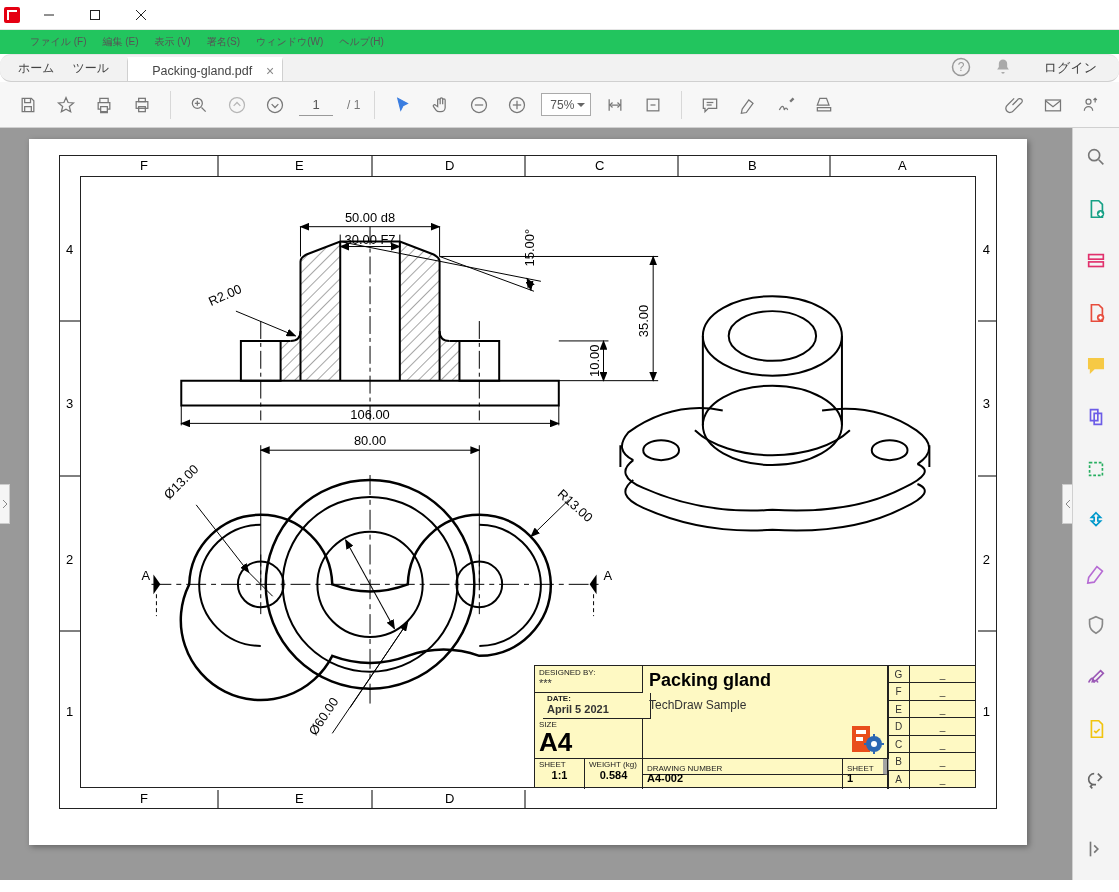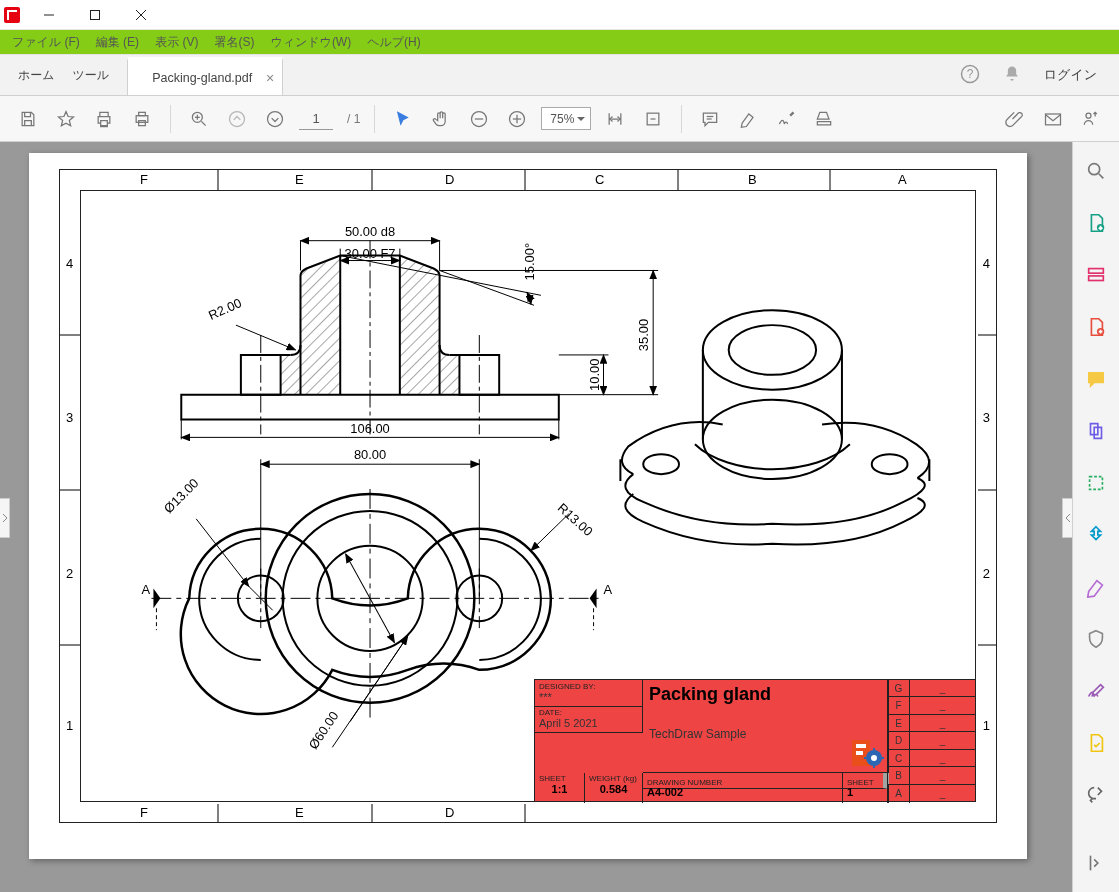--- a/index.html
+++ b/index.html
@@ -3,29 +3,29 @@
 <meta charset="utf-8">
 <style>
   * { box-sizing: border-box; margin: 0; padding: 0; }
   body { font-family: "Yu Gothic UI", "Meiryo UI", sans-serif; font-size: 12px; background: #fff; width: 1119px; height: 892px; overflow: hidden; color: #333; }
   .titlebar { height: 30px; background: #fff; display: flex; align-items: center; padding: 0 4px; border-bottom: 1px solid #e5e5e5; }
   .titlebar .app-icon { width: 16px; height: 16px; background: #e50012; margin-right: 6px; border-radius: 2px; position: relative; }
   .titlebar .app-icon::after { content: ""; position: absolute; inset: 3px; border: 2px solid #fff; border-right: none; border-bottom: none; }
   .titlebar .title { flex: 1; font-size: 12px; color: #555; }
   .win-controls { display: flex; }
   .win-btn { width: 46px; height: 30px; display: flex; align-items: center; justify-content: center; color: #333; }
-  .menubar { height: 24px; display: flex; align-items: center; padding: 0 6px; gap: 4px; background: #84cc16; font-size: 12px; color: #555; }
+  .menubar { height: 24px; display: flex; align-items: center; padding: 0 24px; gap: 4px; background: #22c55e; font-size: 10px; color: #555; }
   .menubar span { padding: 2px 6px; }
-  .tabbar { height: 42px; background: #f2f2f2; display: flex; align-items: stretch; border-top: 1px solid #e5e5e5; border-bottom: 1px solid #d0d0d0; position: relative; }
+  .tabbar { height: 28px; background: #f2f2f2; display: flex; align-items: stretch; border-top: 1px solid #e5e5e5; border-bottom: 1px solid #d0d0d0; position: relative; border-radius: 11px; }
   .tab-left { display: flex; align-items: center; gap: 18px; padding: 0 18px; }
   .tab-left span { color: #444; }
   .doc-tab { background: #fff; border: 1px solid #d0d0d0; border-bottom: none; border-top: 4px solid #fff; display: flex; align-items: center; padding: 0 30px 0 24px; position: relative; font-size: 12.5px; color: #444; margin-top: 2px; }
   .doc-tab .close { position: absolute; right: 8px; top: 50%; transform: translateY(-50%); color: #888; font-size: 14px; }
   .tabbar-right { margin-left: auto; display: flex; align-items: center; gap: 22px; padding: 0 22px; }
-  .tabbar-right .login { color: #444; font-size: 13px; }
+  .tabbar-right .login { color: #444; font-size: 13px; margin-left: 9px; }
   .toolbar { height: 46px; background: #f7f7f7; border-bottom: 1px solid #d0d0d0; display: flex; align-items: center; padding: 0 14px; gap: 10px; }
   .toolbar .sep { width: 1px; height: 28px; background: #d8d8d8; margin: 0 4px; }
   .tb-btn { width: 28px; height: 28px; display: flex; align-items: center; justify-content: center; color: #666; }
   .tb-btn svg { stroke: #777; fill: none; stroke-width: 1.5; }
   .pg-input { width: 34px; height: 22px; border: none; border-bottom: 1px solid #999; text-align: center; background: transparent; font-size: 13px; color: #555; }
   .pg-total { color: #777; margin-left: 4px; }
   .zoom-combo { height: 23px; border: 1px solid #aaa; padding: 0 16px 0 8px; font-size: 12px; color: #555; position: relative; display: flex; align-items: center; min-width: 50px; background: #fff; }
   .zoom-combo::after { content: ""; position: absolute; right: 5px; top: 50%; margin-top: -2px; border: 4px solid transparent; border-top-color: #666; }
   .toolbar .spacer { flex: 1; }
   .content-wrap { display: flex; height: calc(892px - 30px - 24px - 40px - 46px); }
@@ -375,33 +375,37 @@
               <path class="med-line" d="M -10 232 Q -30 247 0 260 Q 60 287 130 282 Q 210 287 262 260 Q 296 244 276 236" transform="translate(0,-2)"></path>
 
               <ellipse class="med-line" cx="18" cy="200" rx="18" ry="10"></ellipse>
               <ellipse class="med-line" cx="248" cy="200" rx="18" ry="10"></ellipse>
 
               <path class="med-line" d="M 52 180 A 90 50 0 0 0 208 180"></path>
             </g>
           </svg>
 
           
-          <div style="position:absolute; right:-1px; bottom:-1px; width:442px; height:123px; border:1.5px solid #222; background:#ef4444; font-family:Arial,sans-serif;">
+          <div style="position:absolute; right:-1px; bottom:-1px; width:442px; height:123px; border:1.5px solid #222; background:#fef9c3; font-family:Arial,sans-serif;">
             <div style="position:absolute; left:0; top:0; width:108px; height:27px; border-right:1px solid #222; border-bottom:1px solid #222; padding:2px 4px;">
               <div class="tb-small">DESIGNED BY:</div>
               <div style="font-size:11px;">***</div>
             </div>
-            <div style="position:absolute; left:0; top:27px; width:108px; height:26px; border-right:1px solid #222; border-bottom:1px solid #222; padding:1px 4px;">
+            <div style="position:absolute; left:8px; top:27px; width:108px; height:26px; border-right:1px solid #222; border-bottom:1px solid #222; padding:1px 4px;font-weight:bold;">
               <div class="tb-small">DATE:</div>
               <div style="font-size:11px;">April 5 2021</div>
             </div>
+            <div style="position:absolute; left:0; top:53px; width:108px; height:40px; border-right:1px solid #222; border-bottom:1px solid #222; padding:1px 4px;">
+              <div class="tb-small">SIZE</div>
+              <div class="tb-big">A4</div>
+            </div>
 
             <div style="position:absolute; left:108px; top:0; width:246px; height:93px; border-right:1px solid #222; border-bottom:1px solid #222; padding:4px 6px;">
               <div class="tb-lg">Packing gland</div>
-              <div style="font-size:12px; margin-top:22px;">TechDraw Sample</div>
+              <div style="font-size:12px; margin-top:7px;">TechDraw Sample</div>
 
               <svg width="34" height="30" style="position:absolute; right:4px; bottom:4px;">
                 <rect x="2" y="2" width="18" height="26" fill="#e94e1b"></rect>
                 <rect x="6" y="6" width="10" height="4" fill="#fff"></rect>
                 <rect x="6" y="13" width="7" height="4" fill="#fff"></rect>
                 <circle cx="24" cy="20" r="8" fill="#2b67b3"></circle>
                 <circle cx="24" cy="20" r="3" fill="#fff"></circle>
                 <rect x="23" y="10" width="2" height="4" fill="#2b67b3"></rect>
                 <rect x="23" y="26" width="2" height="4" fill="#2b67b3"></rect>
                 <rect x="14" y="19" width="4" height="2" fill="#2b67b3"></rect>

